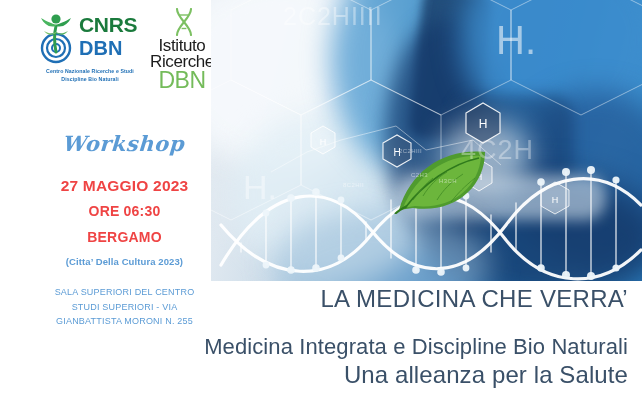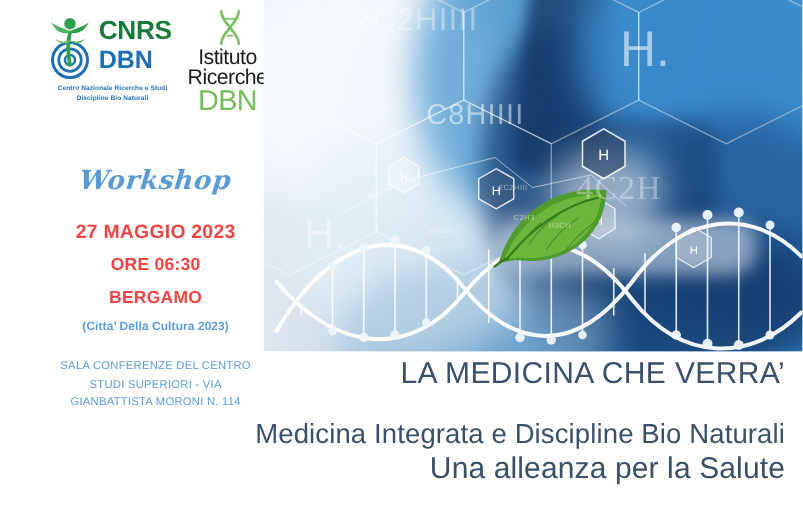--- a/index.html
+++ b/index.html
@@ -223,21 +223,21 @@
     position: absolute;
     font-family: "Liberation Sans", sans-serif;
     color: rgba(255,255,255,0.42);
     font-weight: normal;
     letter-spacing: 1px;
     white-space: nowrap;
     user-select: none;
   }
   .chem-1 { left: 72px;  top: 2px;   font-size: 25px; color: rgba(255,255,255,0.38); }
   .chem-2 { left: 130px; top: 78px;  font-size: 23px; color: rgba(255,255,255,0.50); }
-  .chem-3 { left: 250px; top: 135px; font-size: 27px; color: rgba(255,255,255,0.34); font-family: Liberation Serif, serif; }
+  .chem-3 { left: 250px; top: 135px; font-size: 27px; color: rgba(255,255,255,0.34); }
   .chem-h-big-1 {
     position:absolute; left: 285px; top: 18px; font-size: 40px;
     color: rgba(255,255,255,0.55); font-family:"Liberation Sans", sans-serif;
   }
   .chem-h-big-2 {
     position:absolute; left: 32px; top: 168px; font-size: 34px;
     color: rgba(255,255,255,0.42); font-family:"Liberation Sans", sans-serif;
   }
   .chem-small {
     position: absolute; font-size: 6px; color: rgba(255,255,255,0.5);
@@ -340,23 +340,23 @@
     </div>
 
     <div class="workshop">Workshop</div>
 
     <div class="ev-line ev-date">27 MAGGIO 2023</div>
     <div class="ev-line ev-time">ORE 06:30</div>
     <div class="ev-line ev-city">BERGAMO</div>
     <div class="ev-venue-note">(Citta’ Della Cultura 2023)</div>
 
     <div class="address">
-      <div>SALA CONFERENZE DEL CENTRO</div>
+      <div>SALA SUPERIORI DEL CENTRO</div>
       <div>STUDI SUPERIORI - VIA</div>
-      <div>GIANBATTISTA MORONI N. 114</div>
+      <div>GIANBATTISTA MORONI N. 255</div>
     </div>
   </div>
 
   <div class="hero">
     <div class="hero-blob blob-a"></div>
     <div class="hero-blob blob-b"></div>
     <div class="hero-blob blob-c"></div>
     <div class="scope-1"></div>
     <div class="hero-blob blob-d"></div>
     <div class="hero-blob blob-e"></div>
@@ -460,21 +460,20 @@
       <g stroke="#3f8a24" stroke-width="0.9" fill="none" opacity="0.85">
         <path d="M30,48 C 36,38 44,30 54,24"></path>
         <path d="M44,52 C 50,42 58,34 70,26"></path>
         <path d="M58,54 C 64,46 72,38 82,30"></path>
         <path d="M20,52 C 26,44 32,36 40,30"></path>
       </g>
       <path d="M2,66 C 6,62 10,60 14,58" stroke="#2f7a1c" stroke-width="2" fill="none"></path>
     </svg>
 
     <div class="chem-text chem-1">2C2HIIII</div>
-    <div class="chem-text chem-2">C8HIIII</div>
     <div class="chem-text chem-3">4C2H</div>
     <div class="chem-h-big-1">H.</div>
     <div class="chem-h-big-2">H.</div>
     <div class="chem-small cs-1">2C2HIII</div>
     <div class="chem-small cs-2">C2H3</div>
     <div class="chem-small cs-3">8C2HII</div>
     <div class="chem-small cs-4">H3CH</div>
   </div>
 
   <div class="title-main">LA MEDICINA CHE VERRA’</div>

